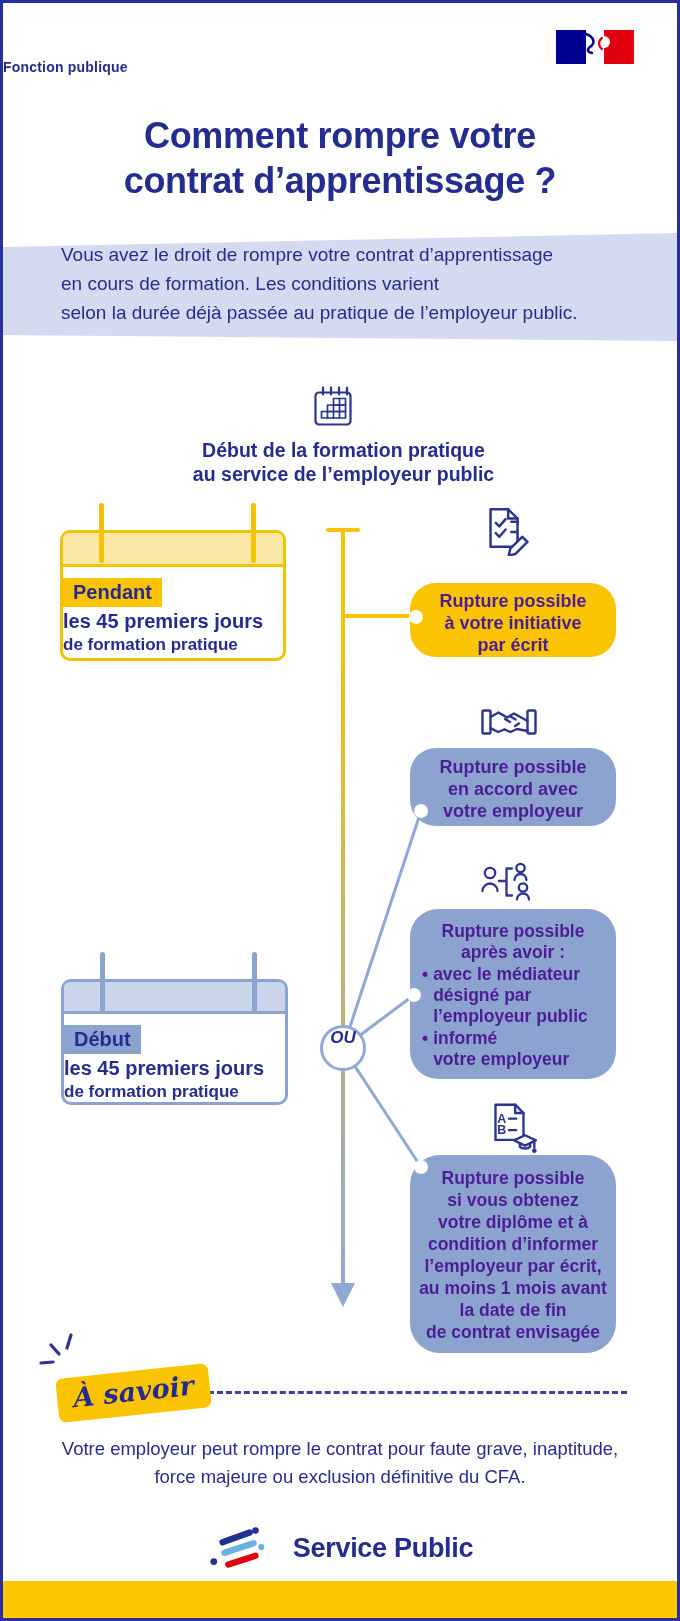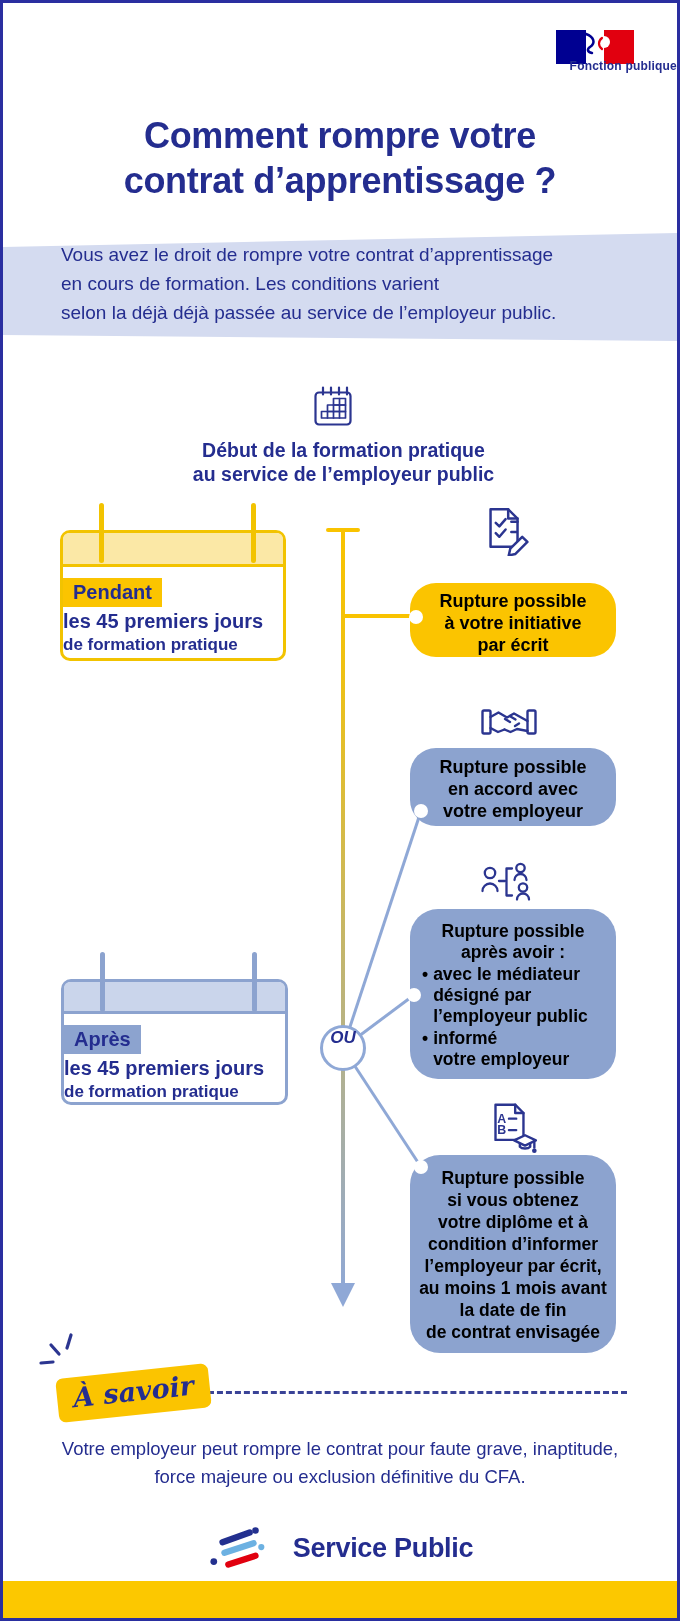--- a/index.html
+++ b/index.html
@@ -12,21 +12,21 @@
     box-sizing:border-box;
     font-family:"Liberation Sans", sans-serif;
     color:#242D8F;
     overflow:hidden;
   }
   .abs{position:absolute;}
   .preline{white-space:pre-line;}
 
   
   .flag{left:553px;top:27px;}
-  .eyebrow{left:0;right:0;top:56px;font-size:12px;font-weight:bold;text-align:right;letter-spacing:.2px;}
+  .eyebrow{left:0;right:0;top:56px;font-size:14px;font-weight:bold;text-align:left;letter-spacing:.2px;}
   .title{left:0;right:0;top:96px;font-size:36px;font-weight:bold;text-align:center;line-height:1.24;letter-spacing:-.3px;}
 
   
   .intro{left:0;top:230px;width:674px;height:120px;background:#D4DBF0;
     clip-path:polygon(0 14px,100% 0,100% 108px,0 102px);}
   .intro-text{position:absolute;left:58px;top:8px;font-size:19px;line-height:1.52;}
   .b{font-weight:normal;}
 
   
   .cal-top-icon{left:307px;top:381px;}
@@ -46,21 +46,21 @@
   .cal-apres .ring{background:#8CA3CF;}
   .ring.r1{left:36px;} .ring.r2{left:188px;}
   .cal-body{text-align:left;padding-top:11px;line-height:1.25;}
   .cal-hl{display:inline-block;font-size:20px;font-weight:bold;padding:2px 10px;margin-bottom:2px;}
   .cal-pendant .cal-hl{background:#FBC400;}
   .cal-apres .cal-hl{background:#8CA3CF;}
   .cal-l1{font-size:20px;font-weight:bold;}
   .cal-l2{font-size:17px;font-weight:bold;}
 
   
-  .obox{box-sizing:border-box;border-radius:26px;z-index:2;color:#000000;font-weight:600;text-align:center;}
+  .obox{box-sizing:border-box;border-radius:26px;z-index:2;color:#4c1d95;font-weight:600;text-align:center;}
   .obox .dot{position:absolute;width:14px;height:14px;border-radius:50%;background:#fff;}
   .box1{left:407px;top:580px;width:206px;height:74px;background:#FBC400;font-size:18px;line-height:1.23;padding-top:7px;}
   .box1 .dot{left:-1px;top:27px;}
   .box2{left:407px;top:745px;width:206px;height:78px;background:#8CA3CF;font-size:18px;line-height:1.23;padding-top:8px;}
   .box2 .dot{left:4px;top:56px;}
   .box3{left:407px;top:906px;width:206px;height:170px;background:#8CA3CF;font-size:17.5px;line-height:1.22;padding-top:12px;border-radius:28px;}
   .box3 .dot{left:-3px;top:79px;}
   .box3 .bullets{text-align:left;padding:0 6px 0 12px;}
   .bullet-row{display:flex;gap:5px;}
   .bullet-mark{flex:0 0 auto;}
@@ -124,21 +124,21 @@
     <path d="M46,8 c-4,3 -4,8 0,11" stroke="#E1000F" stroke-width="2.2" fill="none" stroke-linecap="round"></path>
   </svg>
   <div class="abs eyebrow">Fonction publique</div>
   <h1 class="abs title preline" style="margin:15px;">Comment rompre votre
 contrat d’apprentissage ?</h1>
 
   <div class="abs intro">
     <div class="intro-text">
       <span>Vous avez le droit de rompre votre contrat d’apprentissage</span><br>
       <span class="b">en cours de formation</span><span>. Les conditions varient</span><br>
-      <span class="b">selon la déjà déjà passée au service de l’employeur public</span><span>.</span>
+      <span class="b">selon la durée déjà passée au pratique de l’employeur public</span><span>.</span>
     </div>
   </div>
 
   <svg class="abs icon cal-top-icon" width="46" height="46" viewBox="0 0 46 46" fill="none" stroke="#2B3590" stroke-width="2.2" stroke-linecap="round" stroke-linejoin="round">
     <rect x="5.5" y="8.5" width="35" height="32" rx="3.5"></rect>
     <path d="M13,3.5 v7 M21,3.5 v7 M29,3.5 v7 M37,3.5 v7"></path>
     <g stroke-width="1.7">
       <rect x="11.5" y="27.5" width="24" height="6.5"></rect>
       <path d="M17.5,27.5 v6.5 M23.5,27.5 v6.5 M29.5,27.5 v6.5"></path>
       <rect x="17.5" y="21" width="18" height="6.5"></rect>
@@ -221,21 +221,21 @@
 votre employeur</span>
       </div>
     </div>
   </div>
 
   <div class="abs calbox cal-apres">
     <span class="ring r1"></span>
     <span class="ring r2"></span>
     <div class="cal-head"></div>
     <div class="cal-body">
-      <span class="cal-hl">Après</span>
+      <span class="cal-hl">Début</span>
       <div class="cal-l1">les 45 premiers jours</div>
       <div class="cal-l2">de formation pratique</div>
     </div>
   </div>
 
   <div class="abs ou">
     <span>OU</span>
   </div>
 
   <svg class="abs icon dip-icon" width="56" height="58" viewBox="0 0 54 56" fill="none" stroke="#2B3590" stroke-width="2.3" stroke-linecap="round" stroke-linejoin="round">

